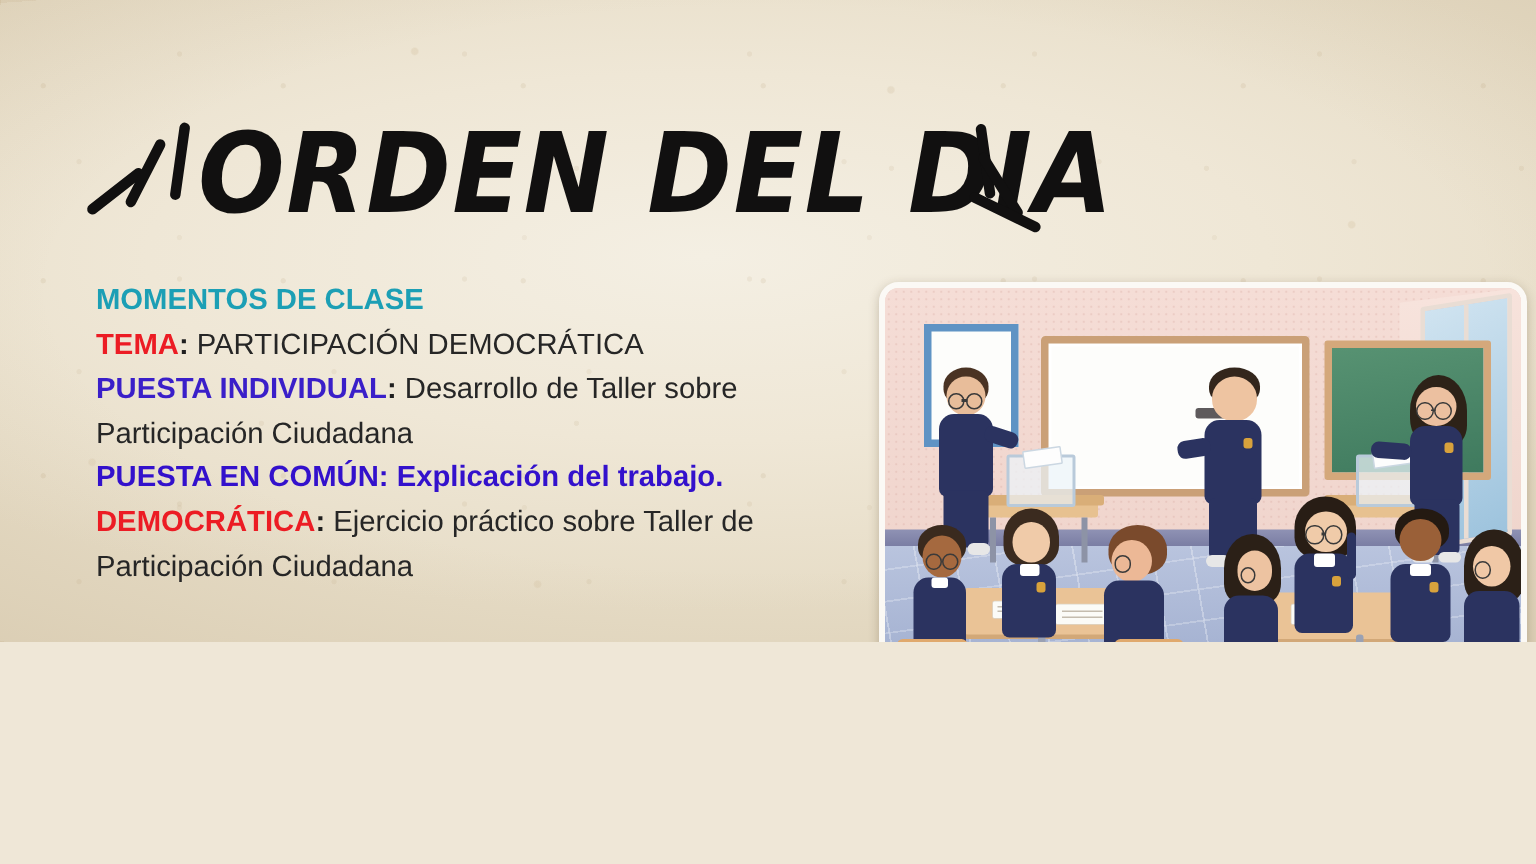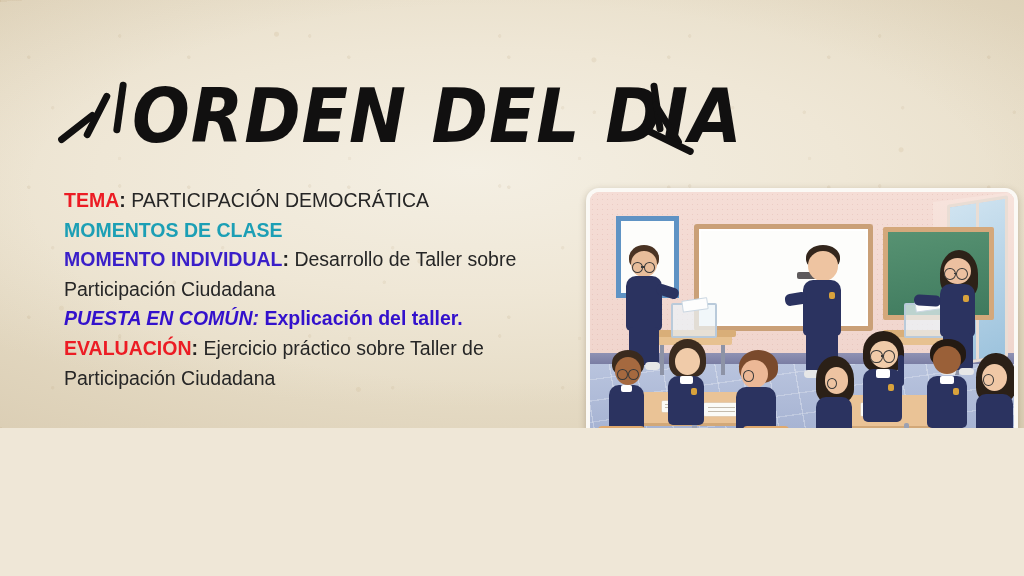--- a/index.html
+++ b/index.html
@@ -62,21 +62,21 @@
   
   .agenda{
     position:absolute;left:64px;top:186px;width:516px;
     font-size:19.5px;line-height:29.6px;color:#1f1f1f;
   }
   .agenda .ln{margin:0;white-space:normal;}
   .lbl{font-weight:700;}
   .lbl-red{color:#ec1c24;}
   .lbl-teal{color:#1c9fb5;}
   .lbl-violet{color:#3a1fc9;}
-  .lbl-blue{color:#3311cc;font-style:italic;}
+  .lbl-blue{color:#3311cc;}
   .lbl-green{color:#17b04e;}
   .lbl-dark{color:#1f1f1f;}
   .desc{font-weight:400;color:#262626;}
   .desc-blue{font-weight:700;color:#3311cc;}
 
   
   .photo{
     position:absolute;left:586px;top:188px;width:424px;height:278px;
     border-radius:13px;overflow:hidden;background:#f6f2ec;
     border:4px solid #fbf9f5;
@@ -159,33 +159,33 @@
     <div class="title">ORDEN DEL DIA</div>
     <div class="rays rays-right">
       <span></span>
         <span></span>
         <span></span>
     </div>
   </div>
 
   <div class="agenda">
     <p class="ln">
+      <span class="lbl lbl-teal">MOMENTOS DE CLASE</span>
+    </p>
+    <p class="ln">
       <span class="lbl lbl-red">TEMA</span><span class="lbl lbl-dark">:</span><span class="desc">  PARTICIPACIÓN DEMOCRÁTICA</span>
     </p>
     <p class="ln">
-      <span class="lbl lbl-teal">MOMENTOS DE CLASE</span>
-    </p>
-    <p class="ln">
-      <span class="lbl lbl-violet">MOMENTO INDIVIDUAL</span><span class="lbl lbl-dark">:</span><span class="desc"> Desarrollo de Taller sobre Participación Ciudadana</span>
-    </p>
-    <p class="ln">
-      <span class="lbl lbl-blue">PUESTA EN COMÚN:</span><span class="desc-blue">  Explicación del taller.</span>
-    </p>
-    <p class="ln">
-      <span class="lbl lbl-red">EVALUACIÓN</span><span class="lbl lbl-dark">:</span><span class="desc"> Ejercicio práctico sobre Taller de Participación Ciudadana</span>
+      <span class="lbl lbl-violet">PUESTA INDIVIDUAL</span><span class="lbl lbl-dark">:</span><span class="desc"> Desarrollo de Taller sobre Participación Ciudadana</span>
+    </p>
+    <p class="ln">
+      <span class="lbl lbl-blue">PUESTA EN COMÚN:</span><span class="desc-blue">  Explicación del trabajo.</span>
+    </p>
+    <p class="ln">
+      <span class="lbl lbl-red">DEMOCRÁTICA</span><span class="lbl lbl-dark">:</span><span class="desc"> Ejercicio práctico sobre Taller de Participación Ciudadana</span>
     </p>
   </div>
 
   <div class="photo">
     <div class="scene">
       <div class="wall"></div>
       <div class="wall-dots"></div>
       <div class="wall-right"></div>
       <div class="baseboard"></div>
       <div class="floor"></div>

